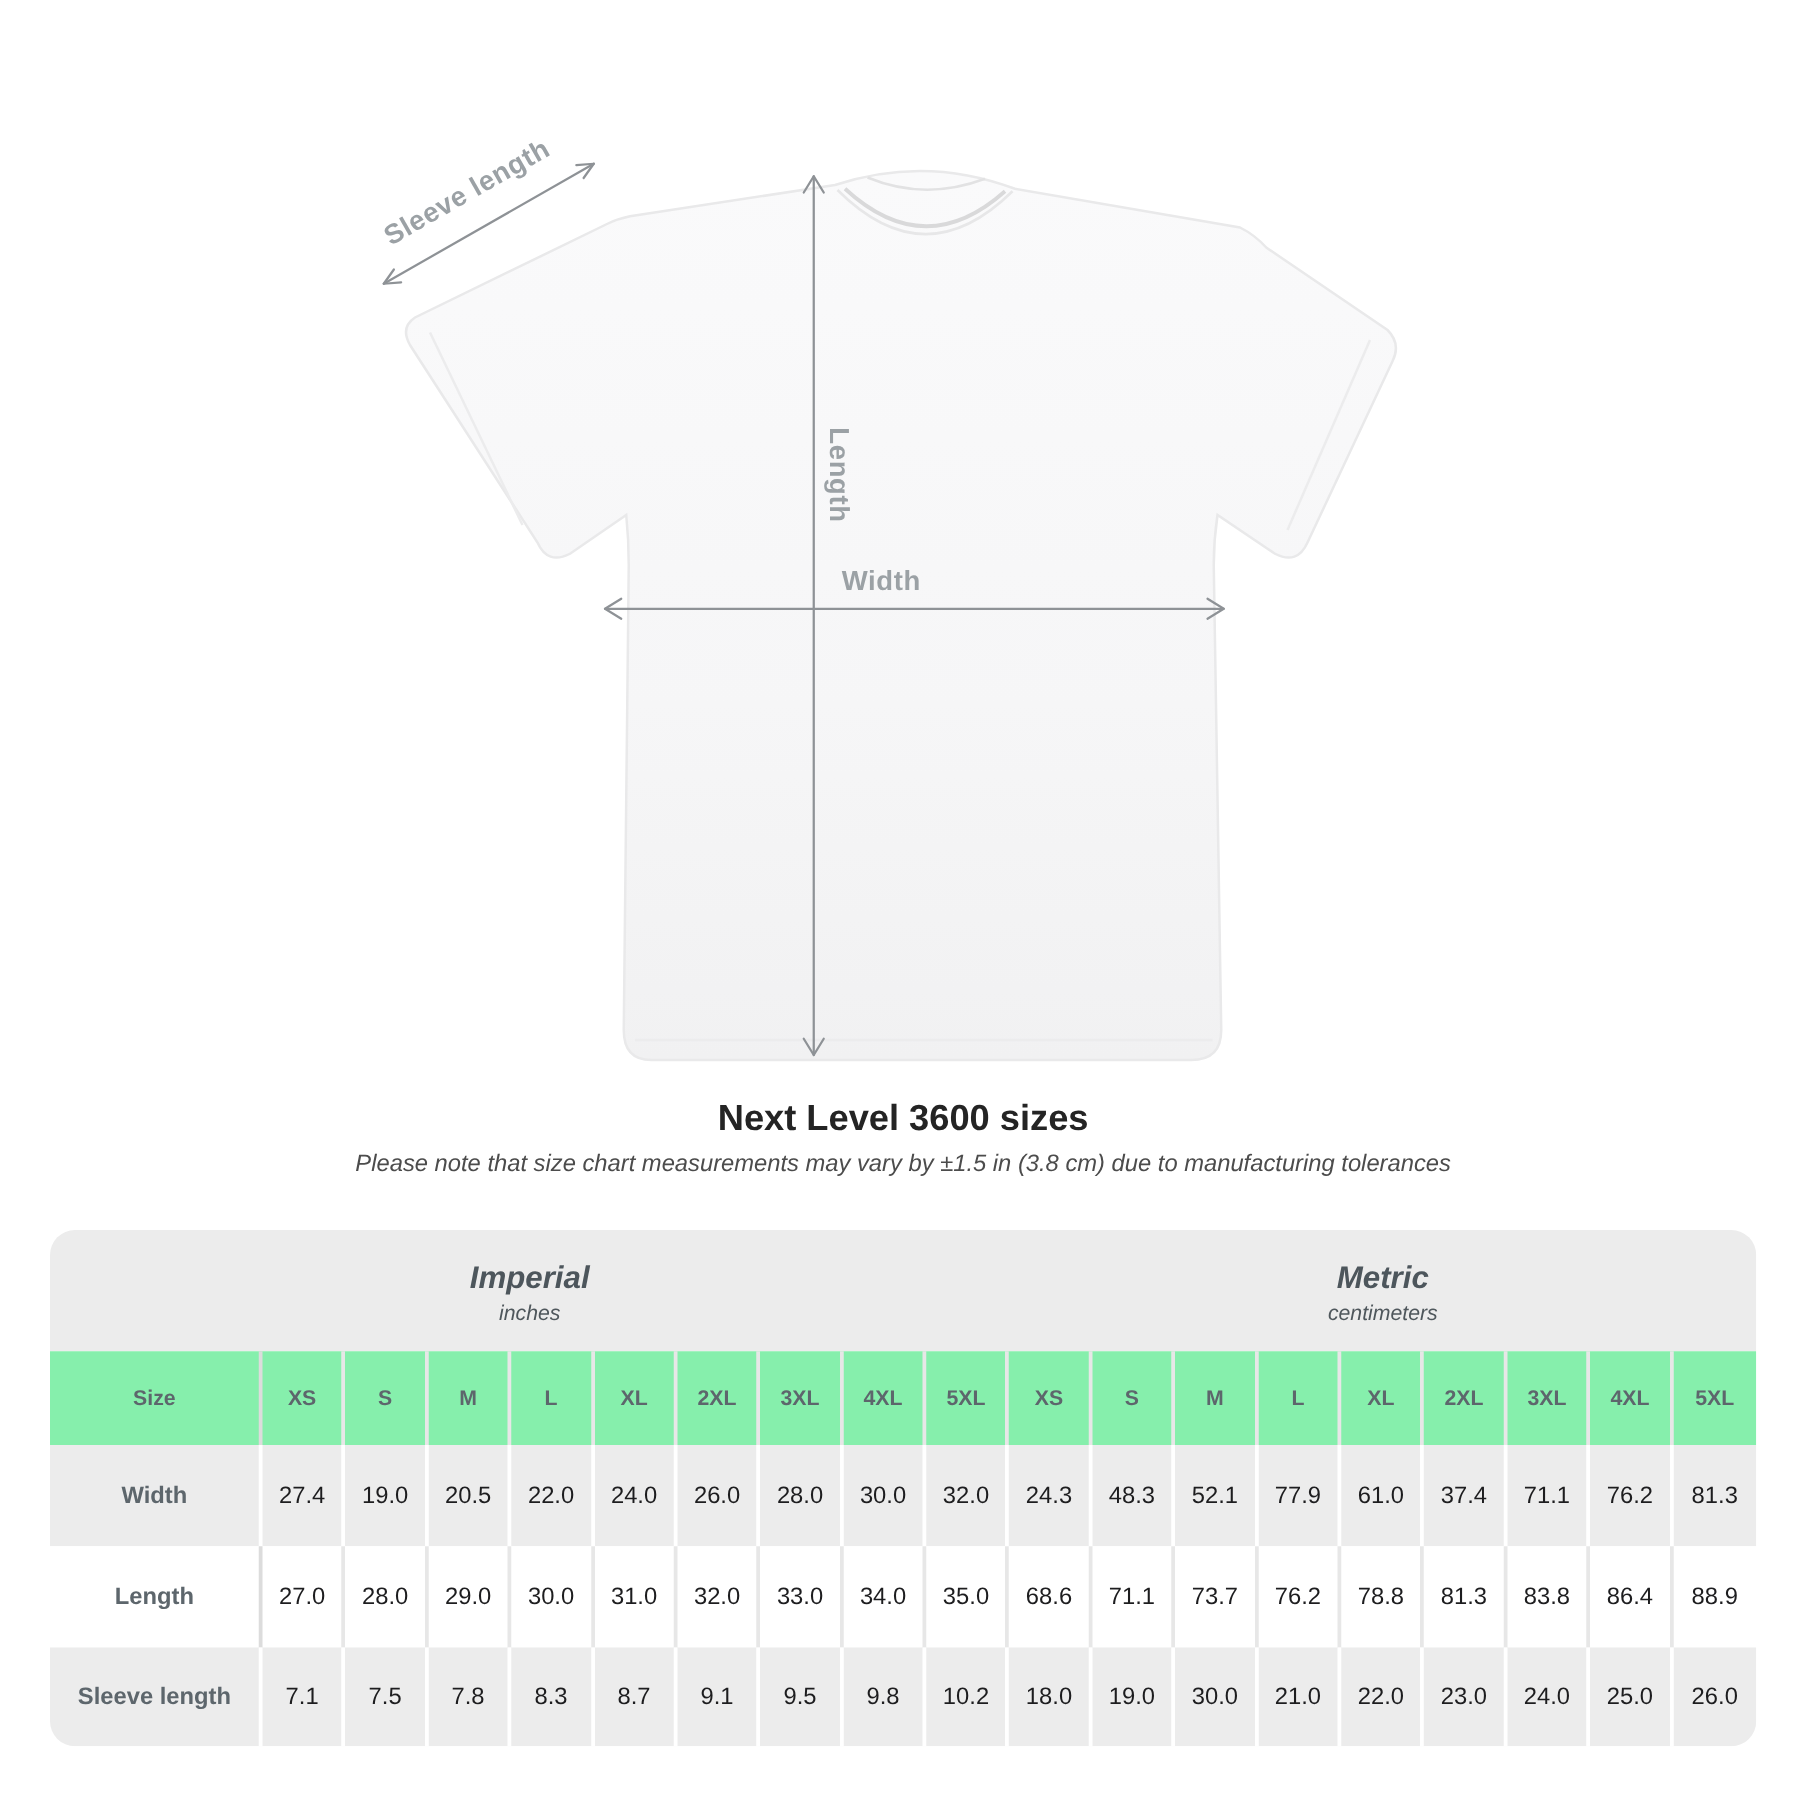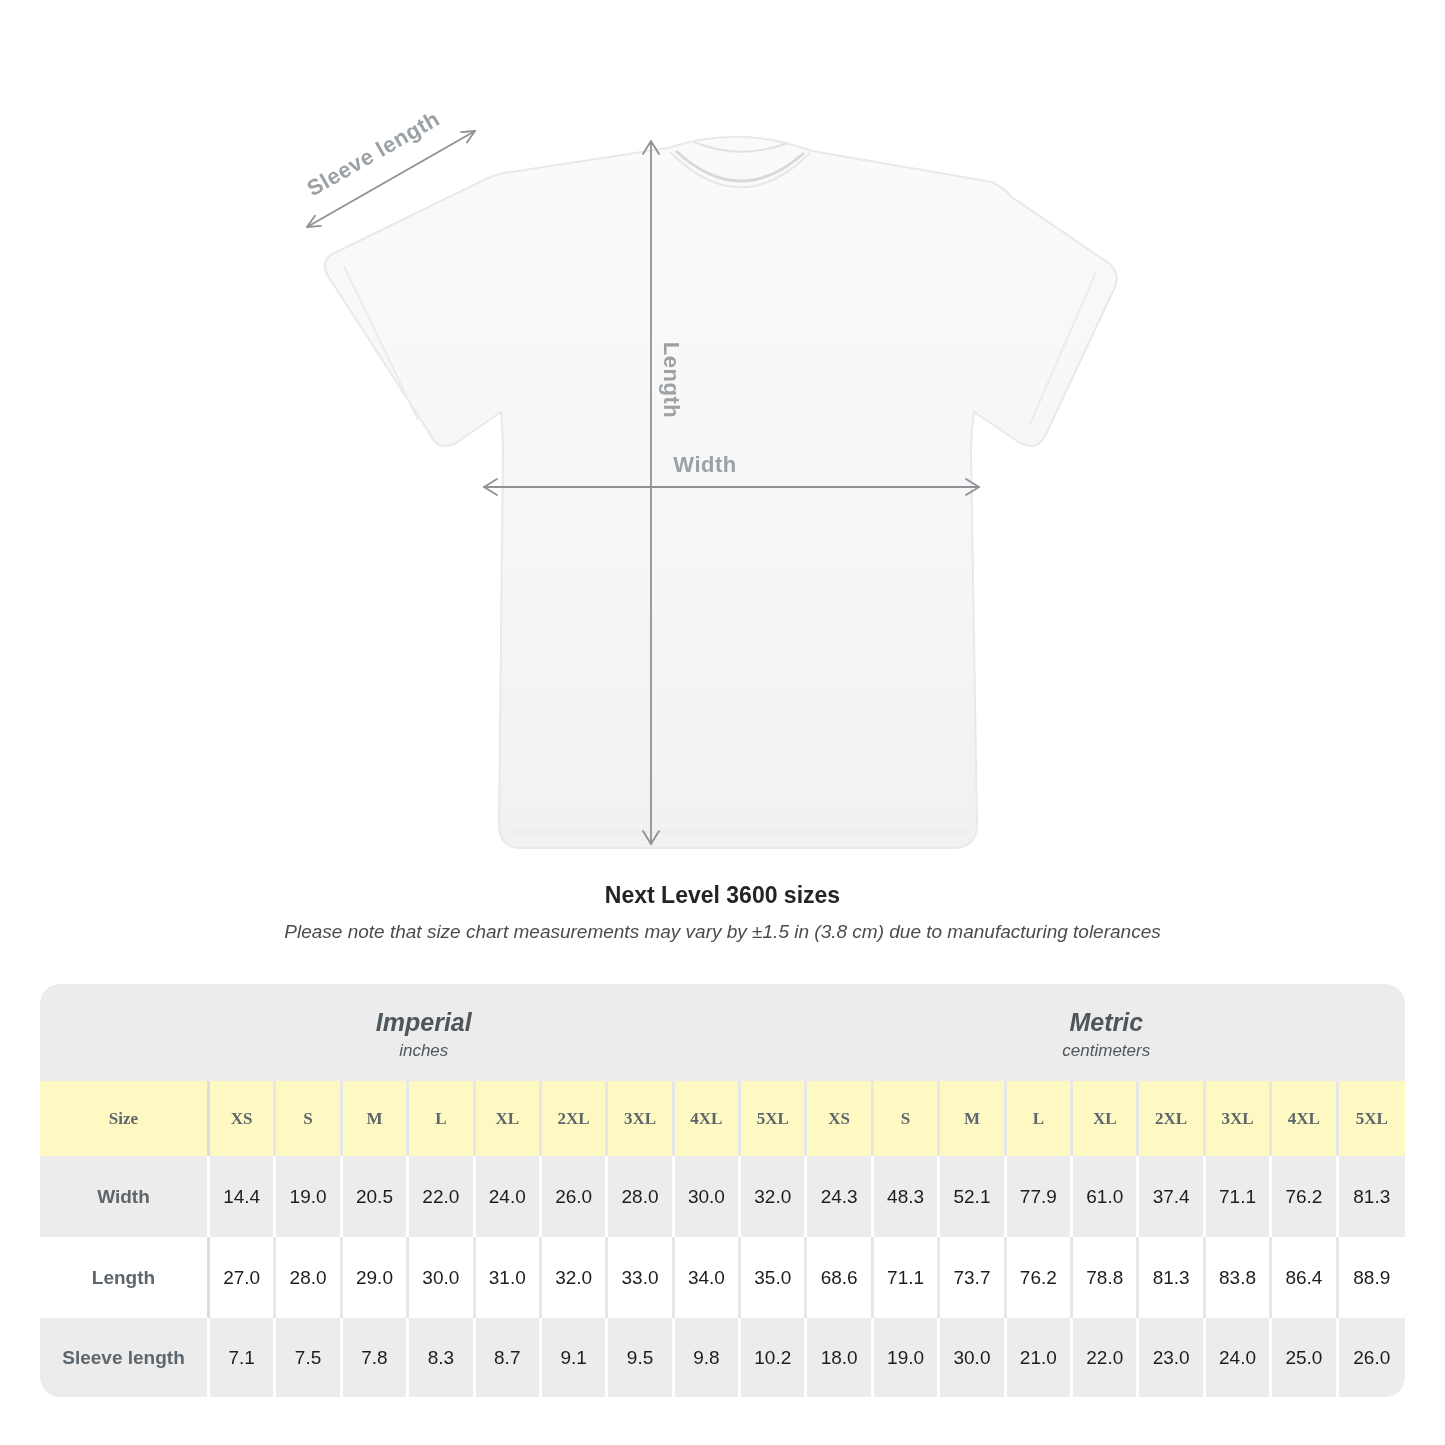--- a/index.html
+++ b/index.html
@@ -13,41 +13,41 @@
   
   .diagram{position:relative;width:1445px;height:864px;}
   .diagram svg{display:block;}
   .measure-label{
     font-weight:bold;font-size:22px;fill:#9ba1a5;letter-spacing:.5px;
   }
 
   
   .title-block{text-align:center;}
   .chart-title{
-    margin:12px 0 0;font-size:23px;line-height:38px;font-weight:bold;color:#242424;
+    margin:12px 0 0;font-size:29px;line-height:38px;font-weight:bold;color:#242424;
   }
   .chart-note{
     margin:6px 0 11px;font-size:19px;line-height:24px;font-style:italic;color:#4c4c4c;
   }
 
   
   .size-table{
     margin:40px 40px 0;width:1365px;border-radius:20px;overflow:hidden;
     background:#fff;
   }
   .trow{display:grid;grid-template-columns:170px repeat(18,1fr);}
   .trow.band{height:97px;background:#ececec;grid-template-columns:1fr;}
   .band-inner{display:grid;grid-template-columns:170px repeat(18,1fr);width:100%;height:100%;}
   .unit-cell{display:flex;flex-direction:column;align-items:center;justify-content:center;padding-top:4px;}
   .unit-cell.imp{grid-column:1/11;}
   .unit-cell.met{grid-column:11/20;}
   .unit-name{font-size:25px;font-weight:bold;font-style:italic;color:#4d565c;line-height:30px;}
   .unit-sub{font-size:17px;font-style:italic;color:#4f575c;line-height:22px;margin-top:3px;}
 
-  .trow.r-sizes{height:75px;background:#fef9c3;font-family:Liberation Serif, serif;}
+  .trow.r-sizes{height:75px;background:#86efac;}
   .trow.r-width{height:81px;background:#ececec;}
   .trow.r-length{height:81px;background:#ffffff;}
   .trow.r-sleeve{height:79px;background:#ececec;}
 
   .cell{
     display:flex;align-items:center;justify-content:center;
     font-size:19px;color:#1d1d1f;white-space:nowrap;
   }
   .cell.hdr{font-weight:bold;font-size:17px;color:#5d666c;}
   .cell.rowlab{font-weight:bold;font-size:19px;color:#5d666c;}
@@ -171,21 +171,21 @@
       <div class="cell hdr">L</div>
       <div class="cell hdr">XL</div>
       <div class="cell hdr">2XL</div>
       <div class="cell hdr">3XL</div>
       <div class="cell hdr">4XL</div>
       <div class="cell hdr">5XL</div>
     </div>
 
     <div class="trow r-width">
       <div class="cell rowlab">Width</div>
-      <div class="cell">14.4</div>
+      <div class="cell">27.4</div>
       <div class="cell">19.0</div>
       <div class="cell">20.5</div>
       <div class="cell">22.0</div>
       <div class="cell">24.0</div>
       <div class="cell">26.0</div>
       <div class="cell">28.0</div>
       <div class="cell">30.0</div>
       <div class="cell">32.0</div>
       <div class="cell">24.3</div>
       <div class="cell">48.3</div>

